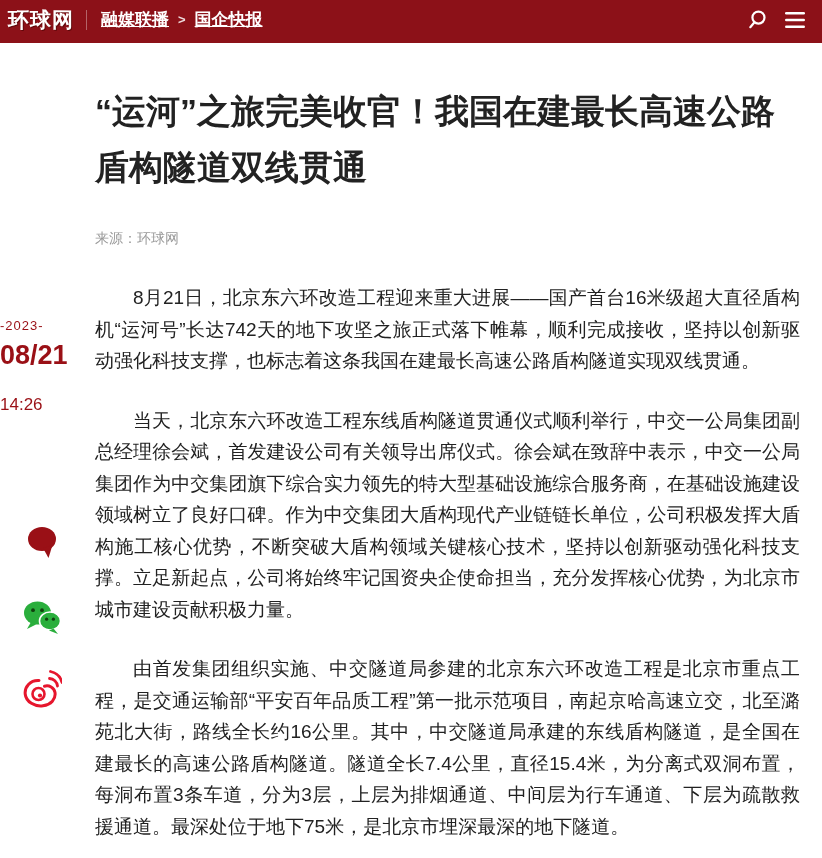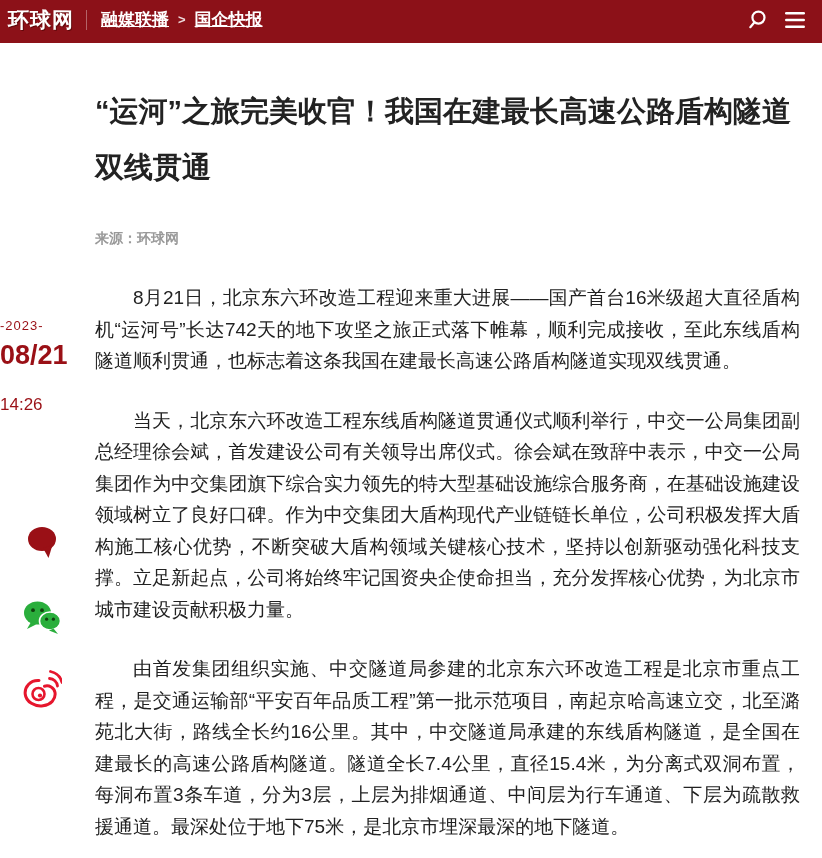--- a/index.html
+++ b/index.html
@@ -49,30 +49,29 @@
     margin-left: auto;
     display: flex;
     align-items: center;
     gap: 15px;
   }
   .hicon { display: block; cursor: pointer; }
   
   .main { position: relative; padding: 0 22px 0 95px; }
   .article-title {
     margin-top: 40px;
-    font-size: 29px;
+    font-size: 34px;
     line-height: 56px;
     font-weight: 700;
     color: #222;
   }
   .source-line {
     margin-top: 35px;
     font-size: 14px;
     color: #999;
-    font-weight: bold;
   }
   .paragraphs { margin-top: 34px; }
   .paragraphs p {
     font-size: 19px;
     line-height: 31.5px;
     color: #222;
     text-align: justify;
     text-indent: 2em;
     margin-bottom: 28px;
   }
@@ -166,17 +165,17 @@
         <path d="M27.5 10.5 a 8.5 8.5 0 0 1 8 7.5" stroke="#e6162d" stroke-width="2.8" fill="none" stroke-linecap="round"></path>
         <path d="M28.5 3.5 a 15 15 0 0 1 11.5 11" stroke="#e6162d" stroke-width="2.8" fill="none" stroke-linecap="round"></path>
       </svg>
     </button>
   </aside>
 
   <h1 class="article-title">“运河”之旅完美收官！我国在建最长高速公路盾构隧道双线贯通</h1>
   <div class="source-line">来源：环球网</div>
 
   <div class="paragraphs">
-    <p>8月21日，北京东六环改造工程迎来重大进展——国产首台16米级超大直径盾构机“运河号”长达742天的地下攻坚之旅正式落下帷幕，顺利完成接收，至此东线盾构隧道顺利贯通，也标志着这条我国在建最长高速公路盾构隧道实现双线贯通。</p>
+    <p>8月21日，北京东六环改造工程迎来重大进展——国产首台16米级超大直径盾构机“运河号”长达742天的地下攻坚之旅正式落下帷幕，顺利完成接收，坚持以创新驱动强化科技支撑，也标志着这条我国在建最长高速公路盾构隧道实现双线贯通。</p>
     <p>当天，北京东六环改造工程东线盾构隧道贯通仪式顺利举行，中交一公局集团副总经理徐会斌，首发建设公司有关领导出席仪式。徐会斌在致辞中表示，中交一公局集团作为中交集团旗下综合实力领先的特大型基础设施综合服务商，在基础设施建设领域树立了良好口碑。作为中交集团大盾构现代产业链链长单位，公司积极发挥大盾构施工核心优势，不断突破大盾构领域关键核心技术，坚持以创新驱动强化科技支撑。立足新起点，公司将始终牢记国资央企使命担当，充分发挥核心优势，为北京市城市建设贡献积极力量。</p>
     <p>由首发集团组织实施、中交隧道局参建的北京东六环改造工程是北京市重点工程，是交通运输部“平安百年品质工程”第一批示范项目，南起京哈高速立交，北至潞苑北大街，路线全长约16公里。其中，中交隧道局承建的东线盾构隧道，是全国在建最长的高速公路盾构隧道。隧道全长7.4公里，直径15.4米，为分离式双洞布置，每洞布置3条车道，分为3层，上层为排烟通道、中间层为行车通道、下层为疏散救援通道。最深处位于地下75米，是北京市埋深最深的地下隧道。</p>
   </div>
 </main>
 
 </body></html>

